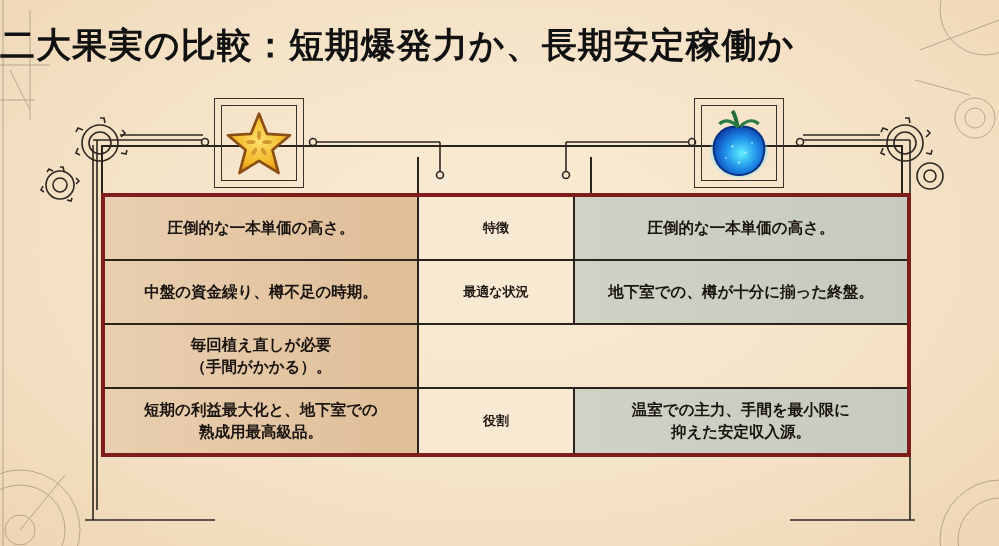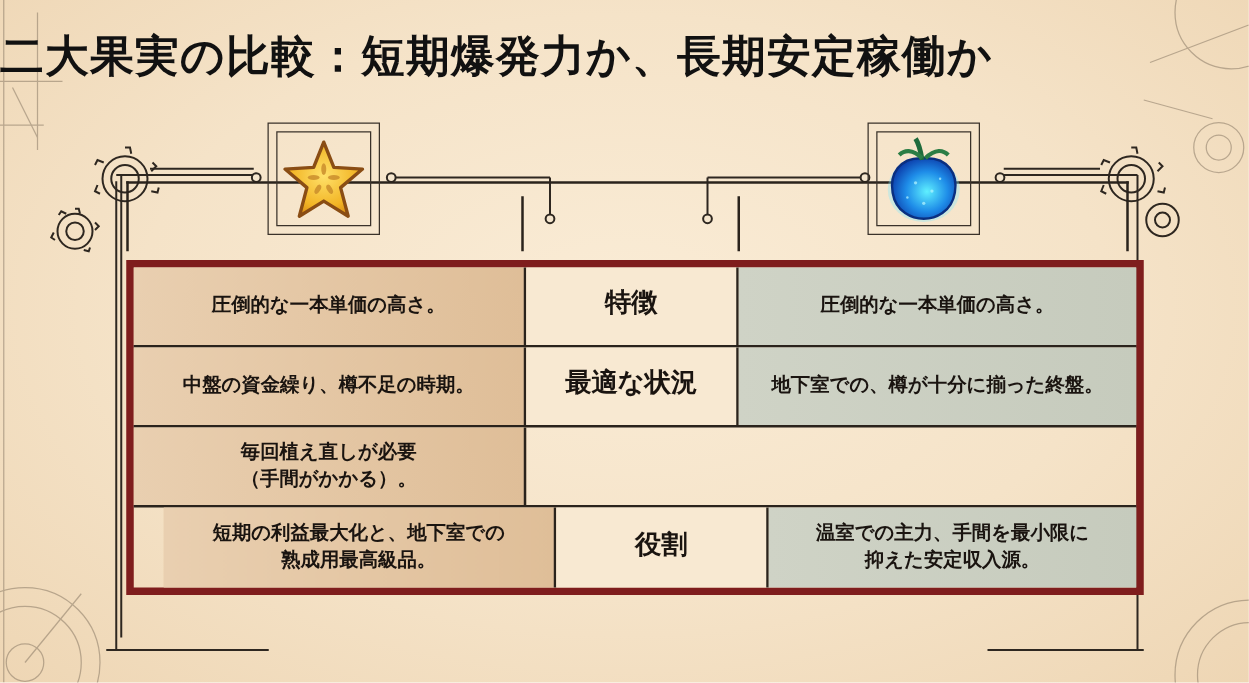--- a/index.html
+++ b/index.html
@@ -2,28 +2,28 @@
 <html><head>
 <meta charset="utf-8">
 <style>
   html,body{margin:0;padding:0;}
   body{width:999px;height:546px;overflow:hidden;position:relative;
     background:radial-gradient(ellipse at 50% 45%, #faecd6 0%, #f5e3c8 55%, #eed6b4 100%);
     font-family:"DejaVu Sans","Liberation Sans",sans-serif;color:#1a1410;}
   .title{position:absolute;left:0;top:22px;width:999px;text-align:left;
     font-size:35px;font-weight:bold;letter-spacing:1px;color:#111;}
   svg.deco{position:absolute;left:0;top:0;}
-  .table{position:absolute;left:101px;top:208px;width:802px;border:6px solid #7f1d1d;
-    border-collapse:collapse;font-family:Liberation Mono, monospace;}
+  .table{position:absolute;left:101px;top:193px;width:802px;border:4px solid #7f1d1d;
+    border-collapse:collapse;}
   .row{display:flex;height:64px;border-bottom:2px solid #2a231c;box-sizing:border-box;}
-  .row:last-child{border-bottom:none;height:64px;margin-left:24px;}
+  .row:last-child{border-bottom:none;height:64px;}
   .cell{display:flex;align-items:center;justify-content:center;text-align:center;
     font-size:15.5px;font-weight:bold;line-height:22px;box-sizing:border-box;white-space:pre-line;}
   .c-left{width:314px;background:linear-gradient(90deg,#e9cfb0 0%,#dfbe98 100%);border-right:2px solid #2a231c;}
-  .c-mid{width:170px;background:#f8e9d2;border-right:2px solid #2a231c;font-size:21px;}
+  .c-mid{width:156px;background:#f8e9d2;border-right:2px solid #2a231c;font-size:13px;}
   .c-right{flex:1;background:linear-gradient(90deg,#cfd3c6 0%,#c6cbbd 100%);}
   .header{position:absolute;left:101px;top:145px;width:802px;height:56px;
     border:2px solid #2a231c;border-bottom:none;box-sizing:border-box;}
   .header .v1{position:absolute;left:314px;top:10px;width:2px;height:44px;background:#2a231c;}
   .header .v2{position:absolute;left:487px;top:10px;width:2px;height:44px;background:#2a231c;}
   .iconbox{position:absolute;width:90px;height:90px;box-sizing:border-box;border:1.5px solid #3a322a;}
   .iconbox .inner{position:absolute;left:6px;top:6px;right:6px;bottom:6px;border:1.5px solid #3a322a;display:flex;align-items:center;justify-content:center;}
 </style>
 </head>
 <body>

